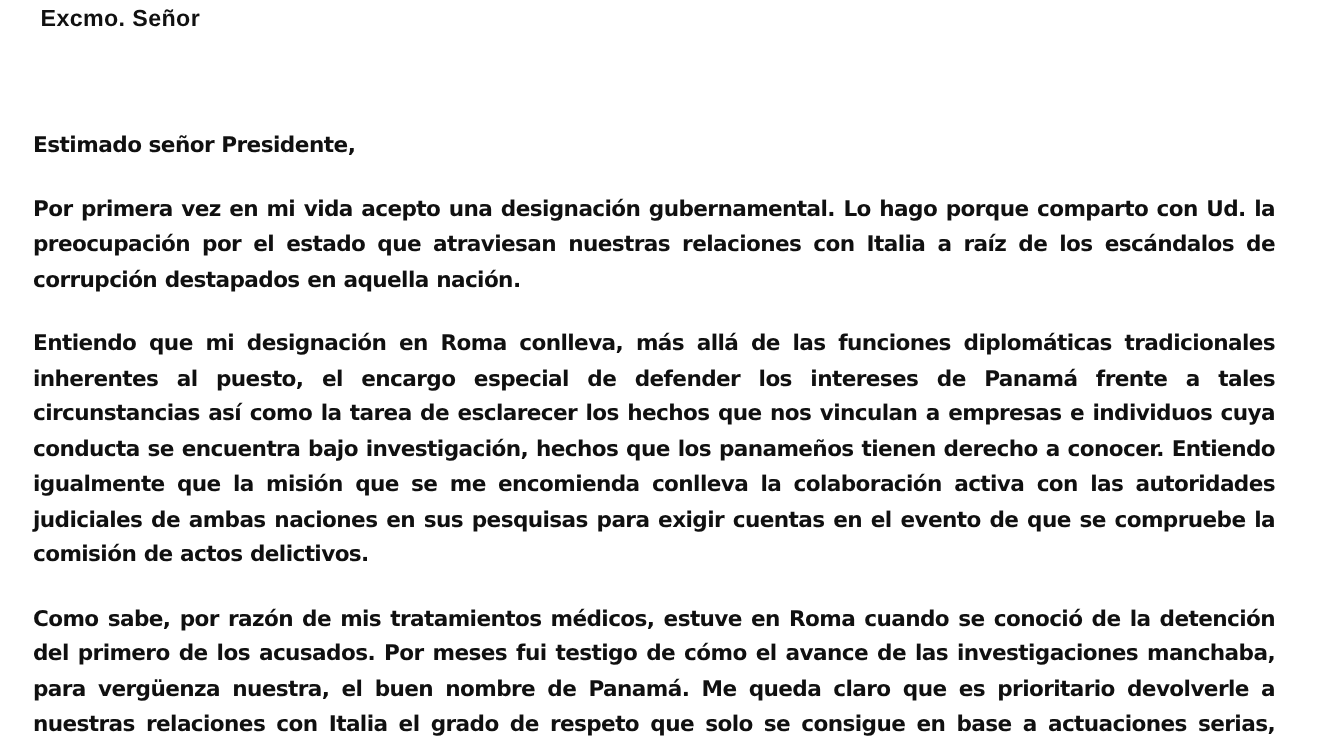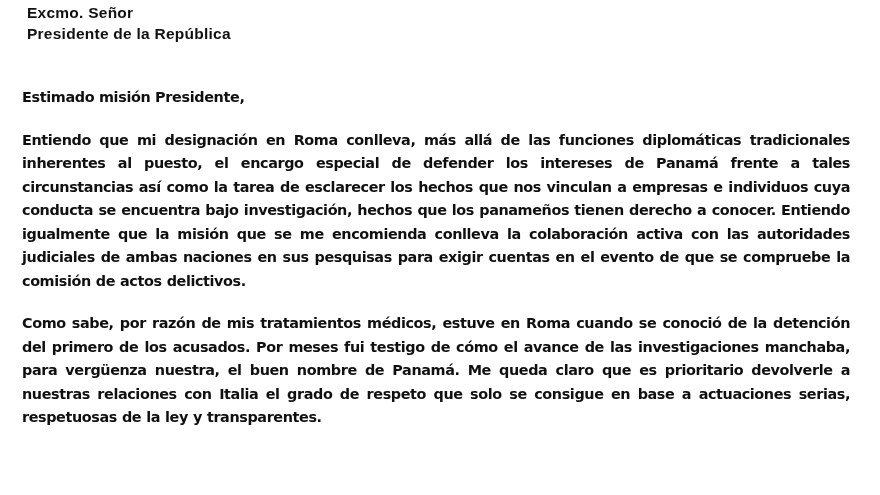--- a/index.html
+++ b/index.html
@@ -90,27 +90,27 @@
     display: none;
   }
 </style>
 </head>
 <body>
 
 <div id="page">
 
   <div class="addressee">
     <div class="addressee-line">Excmo. Señor</div>
-    <div class="addressee-line">Presidente de la República</div>
   </div>
 
   <div class="body-block">
 
-    <p class="salutation">Estimado misión Presidente,</p>
+    <p class="salutation">Estimado señor Presidente,</p>
 
+    <p class="para last-line-natural">Por primera vez en mi vida acepto una designación gubernamental. Lo hago porque comparto con Ud. la preocupación por el estado que atraviesan nuestras relaciones con Italia a raíz de los escándalos de corrupción destapados en aquella nación.</p>
 
     <p class="para last-line-natural">Entiendo que mi designación en Roma conlleva, más allá de las funciones diplomáticas tradicionales inherentes al puesto, el encargo especial de defender los intereses de Panamá frente a tales circunstancias así como la tarea de esclarecer los hechos que nos vinculan a empresas e individuos cuya conducta se encuentra bajo investigación, hechos que los panameños tienen derecho a conocer. Entiendo igualmente que la misión que se me encomienda conlleva la colaboración activa con las autoridades judiciales de ambas naciones en sus pesquisas para exigir cuentas en el evento de que se compruebe la comisión de actos delictivos.</p>
 
     <p class="para last-line-natural">Como sabe, por razón de mis tratamientos médicos, estuve en Roma cuando se conoció de la detención del primero de los acusados. Por meses fui testigo de cómo el avance de las investigaciones manchaba, para vergüenza nuestra, el buen nombre de Panamá.  Me queda claro que es prioritario devolverle a nuestras relaciones con Italia el grado de  respeto que solo se consigue en base a actuaciones serias, respetuosas de la ley y transparentes.</p>
 
   </div>
 
 </div>
 
 </body></html>

